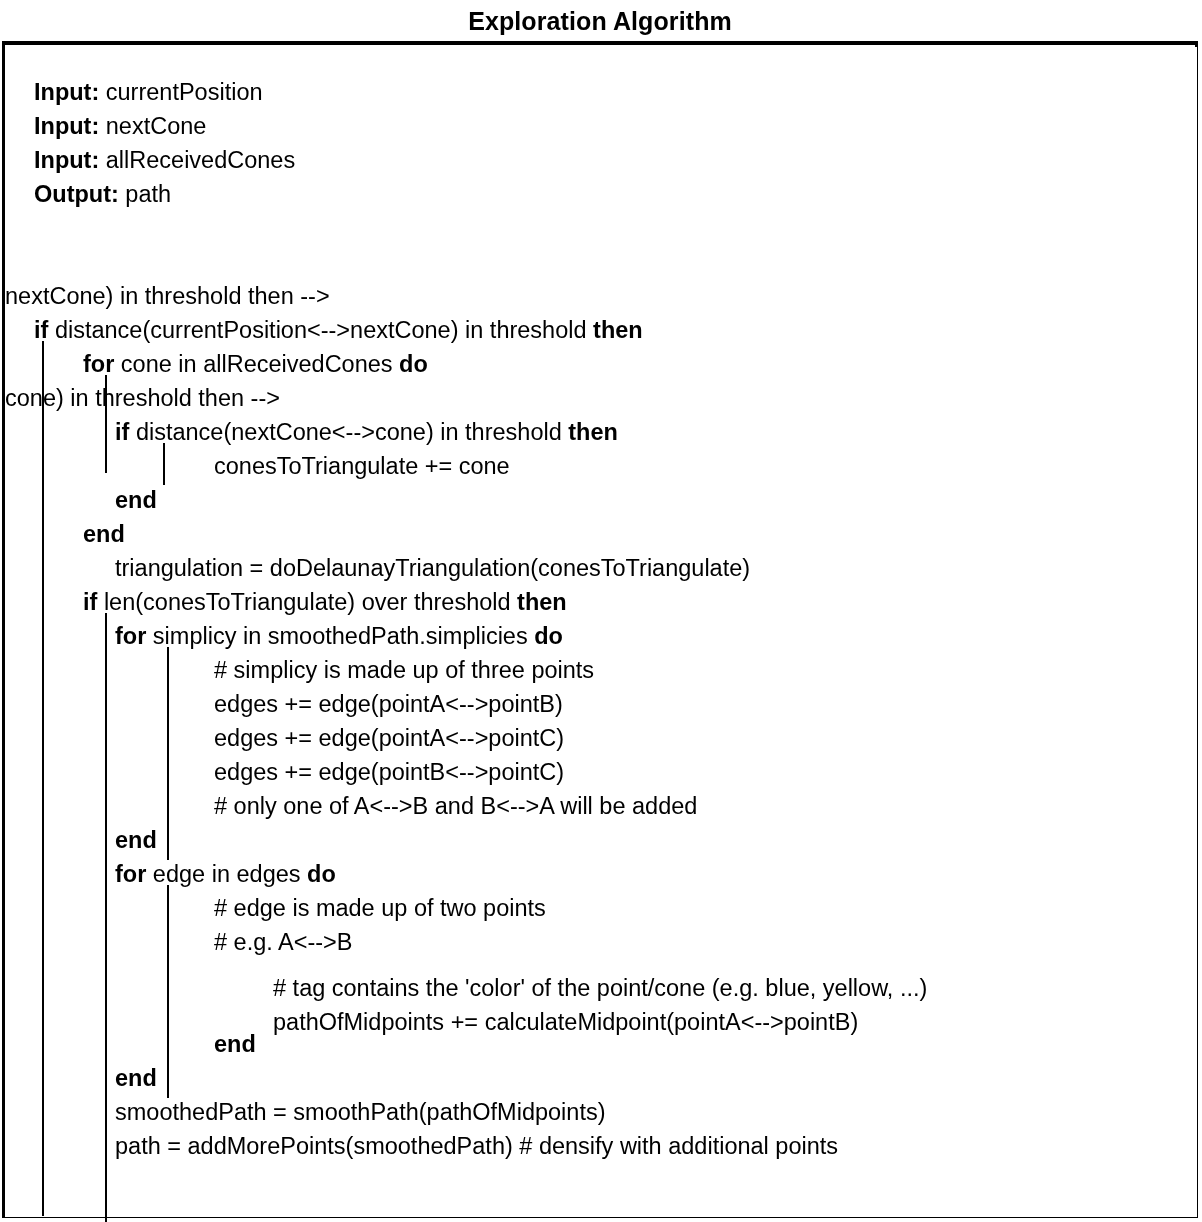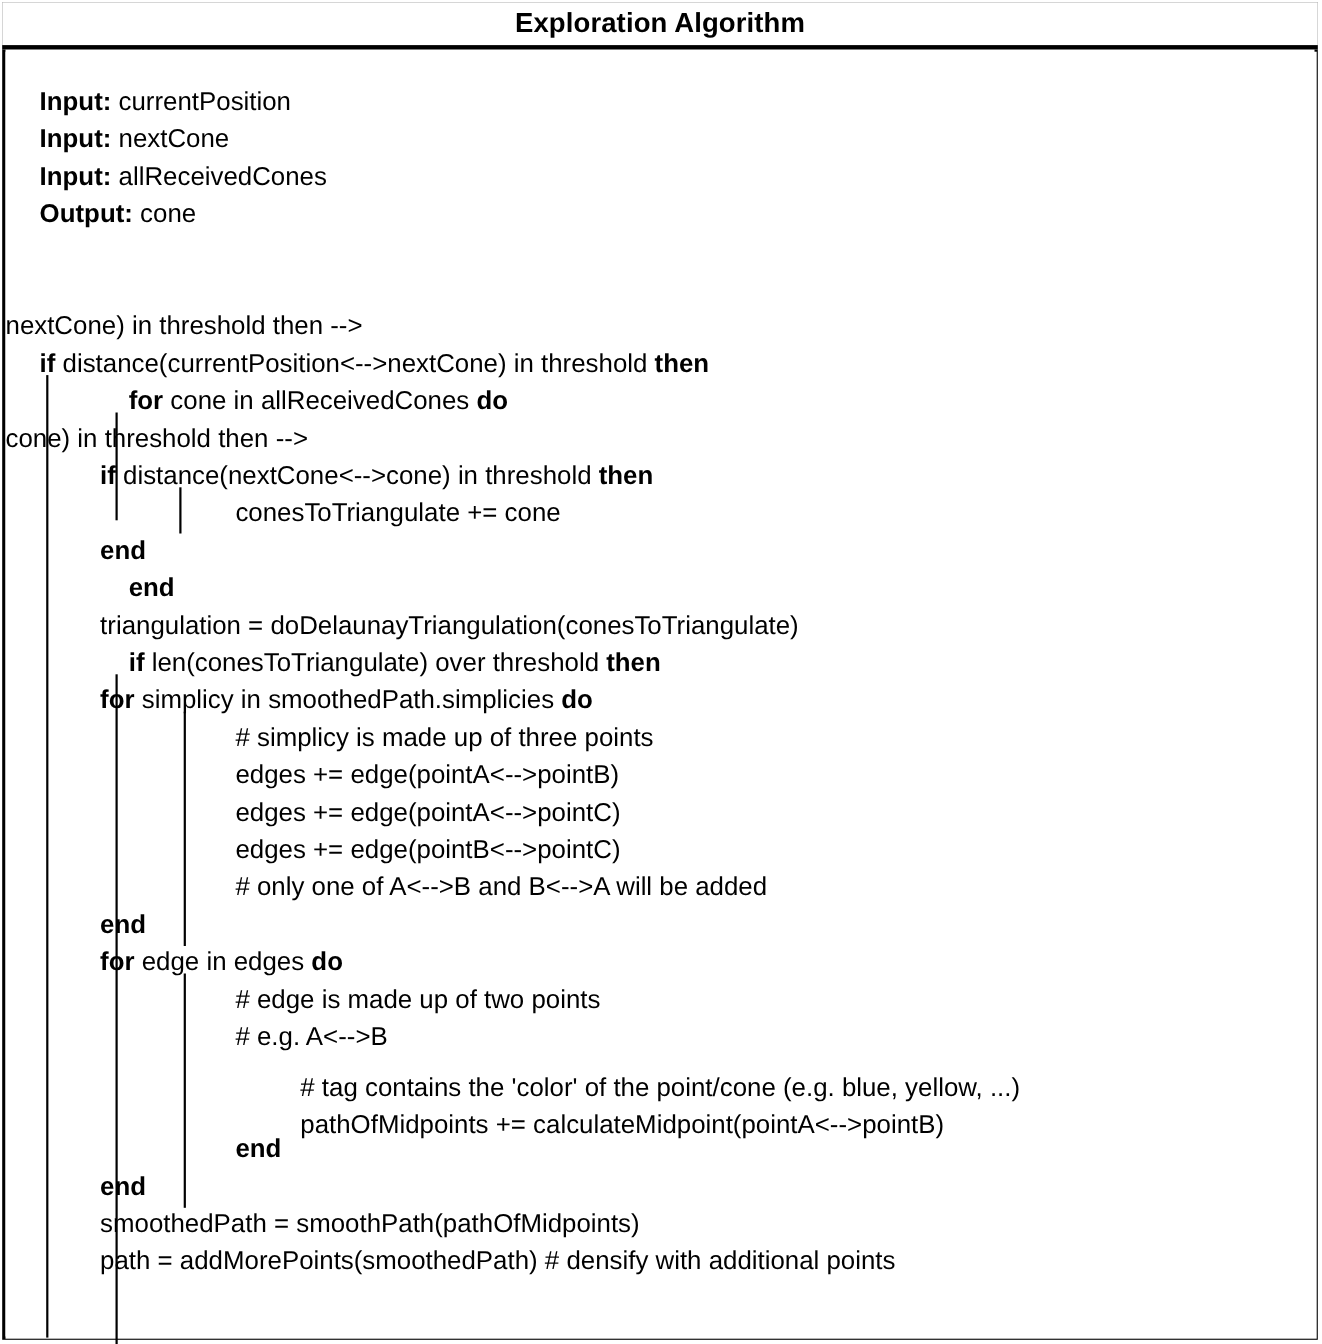--- a/index.html
+++ b/index.html
@@ -81,23 +81,23 @@
 
   .txt {
     position: relative;
     display: inline-block;
     vertical-align: top;
   }
 
   .kw { font-weight: bold; }
 
   
-  .l0 { padding-left: 19px; margin-left: 12px; }
-  .l1 { padding-left: 112px; }
-  .l2 { padding-left: 86px; }
+  .l0 { padding-left: 29px; }
+  .l1 { padding-left: 78px; }
+  .l2 { padding-left: 110px; }
   .l3 { padding-left: 209px; }
   .l4 { padding-left: 268px; margin-top: 12px; }
 
   
   .guide {
     position: absolute;
     width: 2px;
     background: #000000;
   }
   .g0 { left: 37px; }
@@ -124,21 +124,21 @@
       <div class="line">
         <span class="txt l0"><b class="kw">Input:</b> <span>currentPosition</span></span>
       </div>
       <div class="line">
         <span class="txt l0"><b class="kw">Input:</b> <span>nextCone</span></span>
       </div>
       <div class="line">
         <span class="txt l0"><b class="kw">Input:</b> <span>allReceivedCones</span></span>
       </div>
       <div class="line">
-        <span class="txt l0"><b class="kw">Output:</b> <span>cone</span></span>
+        <span class="txt l0"><b class="kw">Output:</b> <span>path</span></span>
       </div>
 
       <div class="line blank"></div>
       <div class="line blank"></div>
 
       nextCone) in threshold then --&gt;
       <div class="line">
         <span class="txt l0"><b class="kw">if</b> <span>distance(currentPosition&lt;--&gt;nextCone) in threshold</span> <b class="kw">then</b></span>
         <span class="guide g0" style="top:28px;height:875px;"></span>
       </div>

